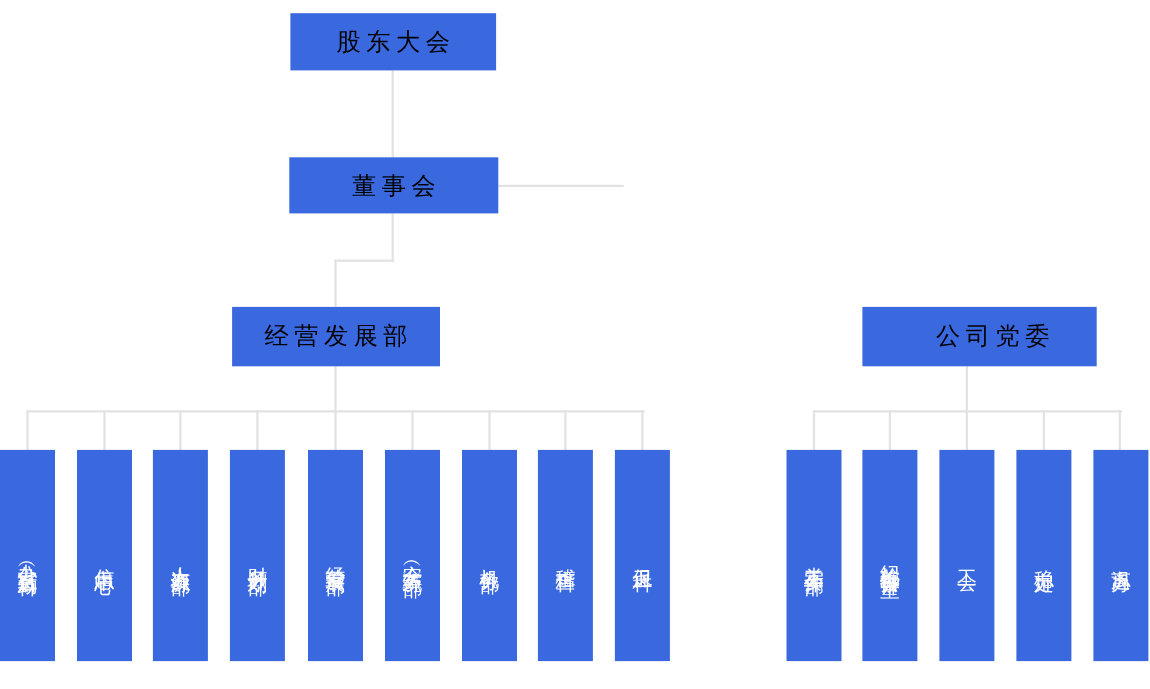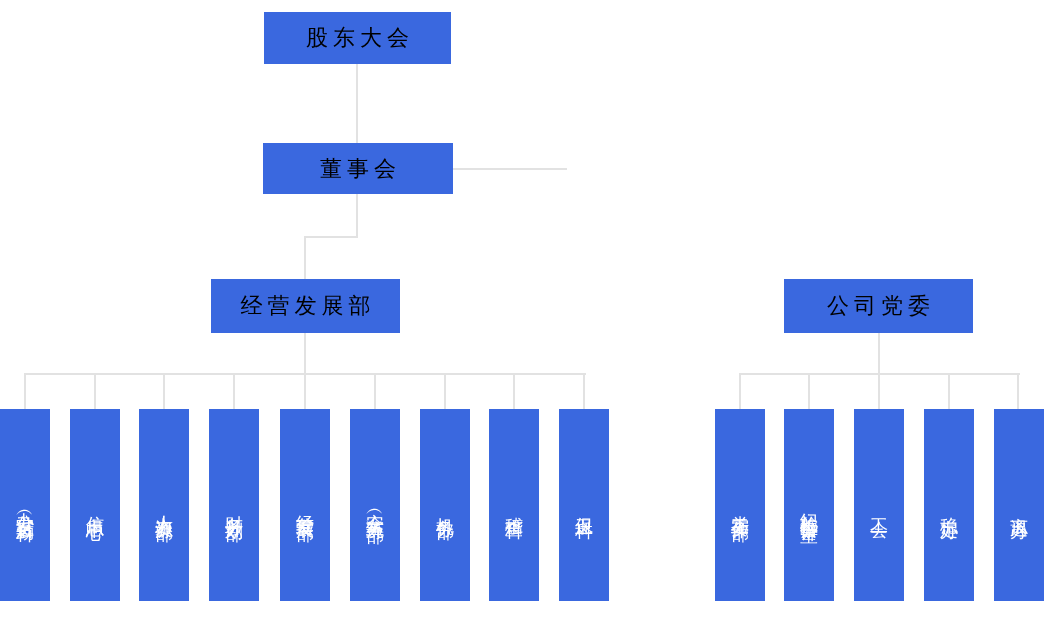--- a/index.html
+++ b/index.html
@@ -87,21 +87,21 @@
 
   <div class="node" style="left:264px; top:12px;  width:187px; height:52px;">
     <span class="lbl">股东大会</span>
   </div>
   <div class="node" style="left:263px; top:143px; width:190px; height:51px;">
     <span class="lbl">董事会</span>
   </div>
   <div class="node" style="left:211px; top:279px; width:189px; height:54px;">
     <span class="lbl">经营发展部</span>
   </div>
-  <div class="node" style="left:784px; top:279px; width:189px; height:54px;">
+  <div class="node" style="left:784px; top:279px; width:189px; height:54px;padding-left:24px;">
     <span class="lbl">公司党委</span>
   </div>
 
   <div class="dept" style="left:0px;">
     <span class="lbl">办公室（后勤科）</span>
   </div>
   <div class="dept" style="left:70px;">
     <span class="lbl">信息中心</span>
   </div>
   <div class="dept" style="left:139px;">

